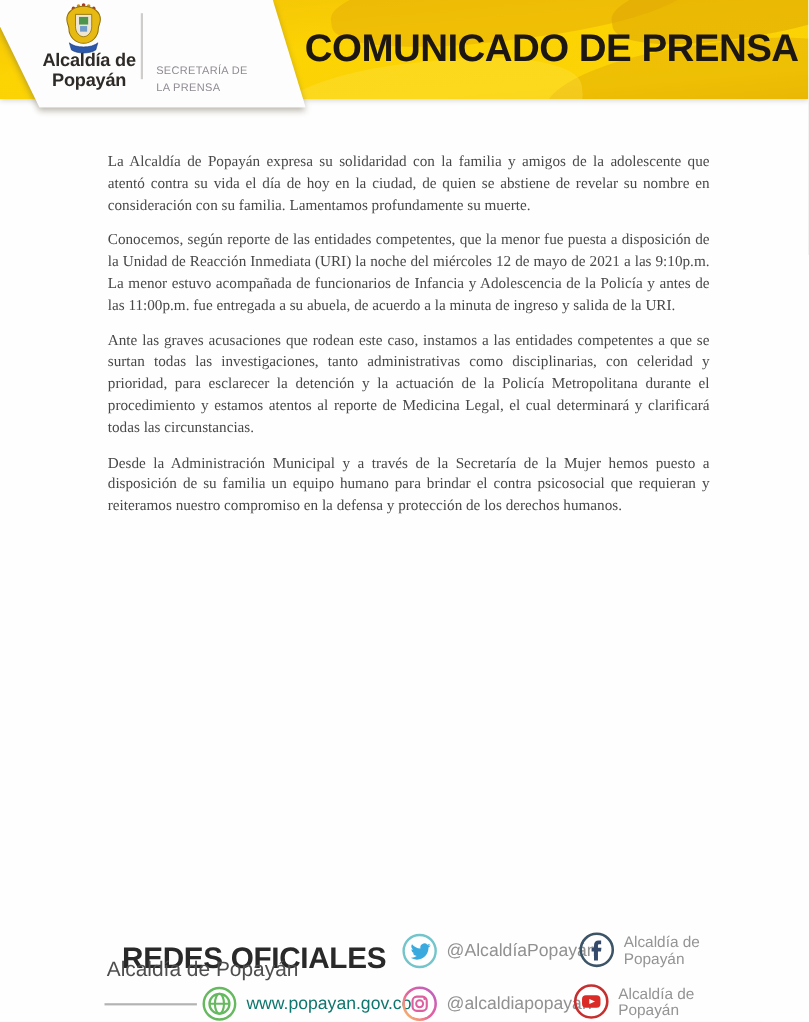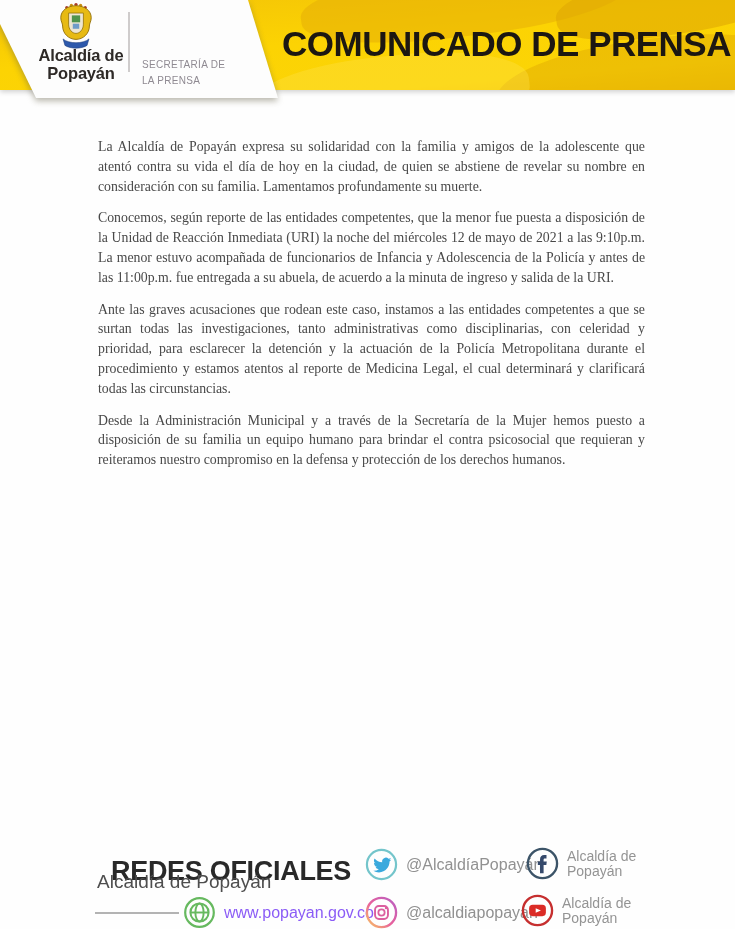--- a/index.html
+++ b/index.html
@@ -33,21 +33,21 @@
     position:absolute;left:14px;top:47px;width:134px;text-align:center;
     font-weight:bold;font-size:16.5px;line-height:17.5px;color:#2e2a27;letter-spacing:-0.2px;
   }
   .plate-divider{position:absolute;left:128px;top:12px;width:2px;height:60px;background:#cfcccc;}
   .dept{
     position:absolute;left:142px;top:24px;
     font-size:10px;line-height:16px;color:#8f8a92;letter-spacing:0.3px;margin-top:33px;
   }
   .banner-title{
     position:absolute;z-index:2;left:272px;right:4px;top:24px;margin:0;
-    text-align:right;font-size:35px;font-weight:bold;color:#1c1712;letter-spacing:-0.5px;
+    text-align:center;font-size:35px;font-weight:bold;color:#1c1712;letter-spacing:-0.5px;
   }
   
   .doc-body{
     position:absolute;left:98px;top:137px;width:547px;
     font-size:13.8px;line-height:19.8px;color:#484848;text-align:justify;
   }
   .doc-body p{margin:0 0 12px 0;font-family:Liberation Serif, serif;}
   
   .f-heading{
     position:absolute;left:96px;top:841px;margin:15px;
@@ -59,21 +59,21 @@
   }
   .f-line{position:absolute;left:95px;top:912px;width:84px;height:2px;background:#b3b3b3;}
   .f-item{position:absolute;display:flex;align-items:center;gap:8px;}
   .fi-web{left:183px;top:896px;}
   .fi-twitter{left:365px;top:848px;}
   .fi-facebook{left:526px;top:847px;}
   .fi-instagram{left:365px;top:896px;}
   .fi-youtube{left:521px;top:894px;}
   .f-item svg{width:33px;height:33px;flex:0 0 auto;}
   .handle{font-size:16px;color:#919191;}
-  .weblabel{font-size:16px;color:#8b5cf6;}
+  .weblabel{font-size:16px;color:#0f766e;}
   .two-line{font-size:14px;line-height:15px;color:#949494;}
 </style>
 </head>
 <body>
 
 <div class="page">
 
   <header>
     <div class="band">
       <div class="deco deco-1"></div>

